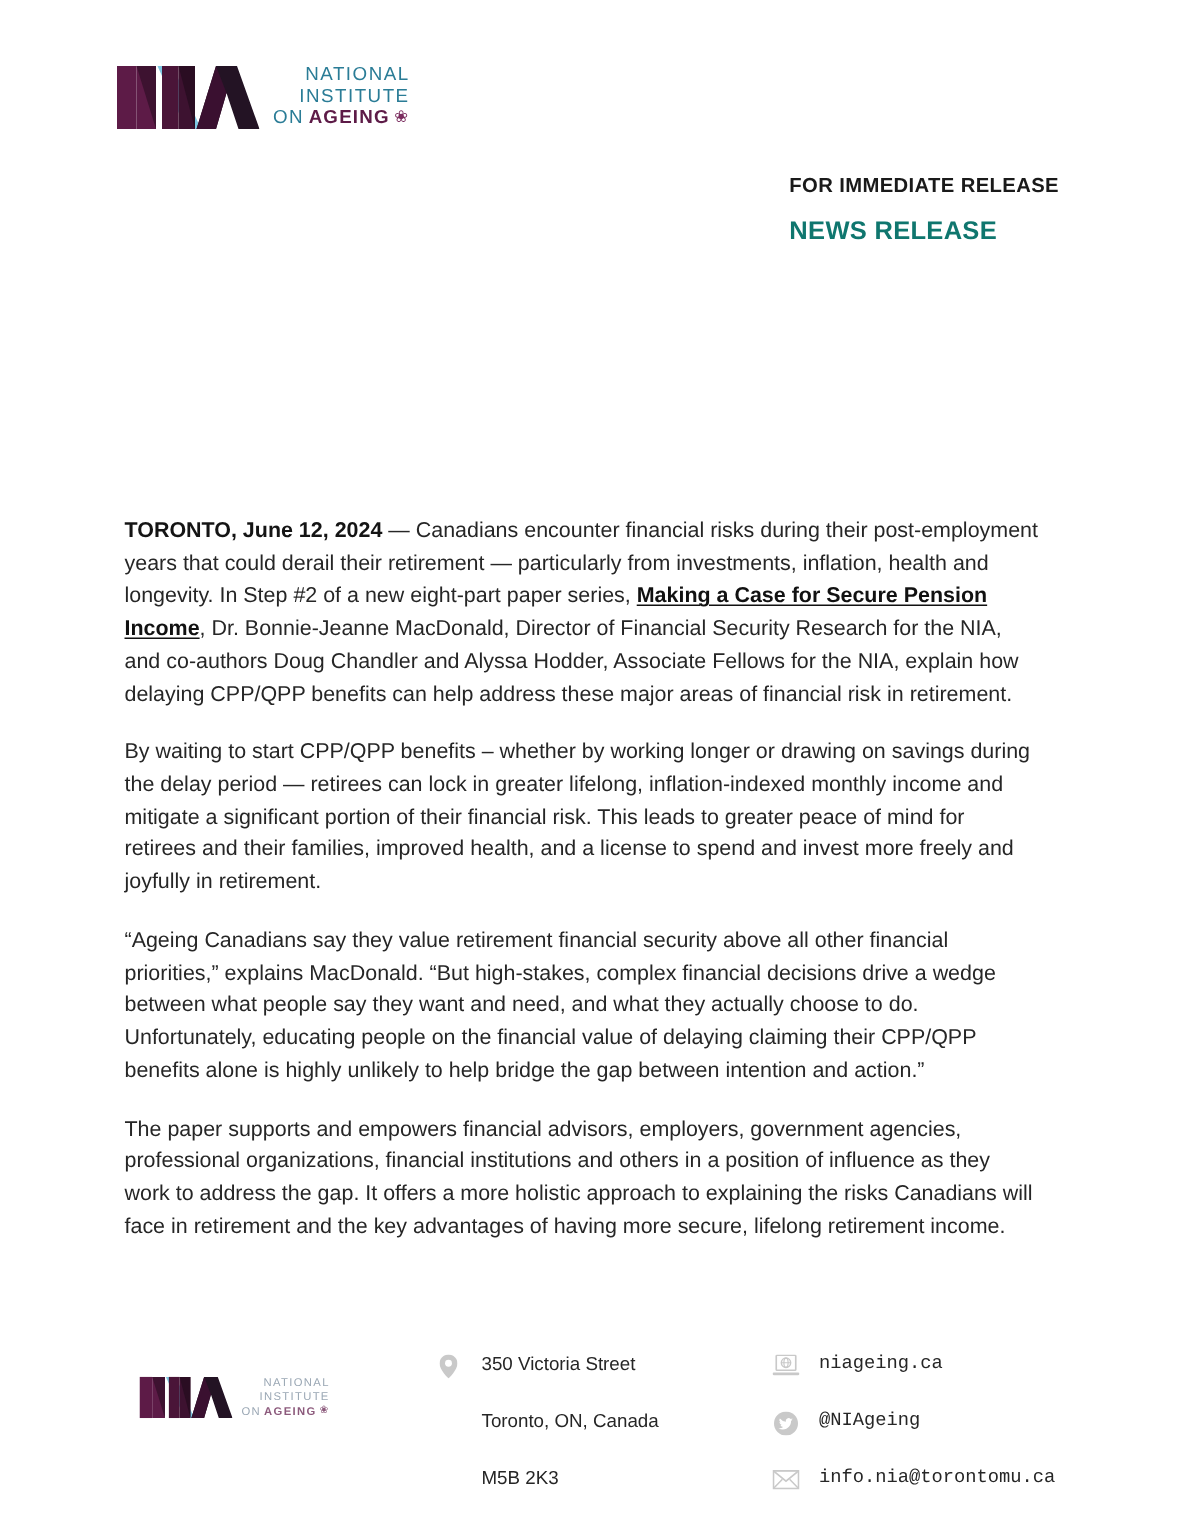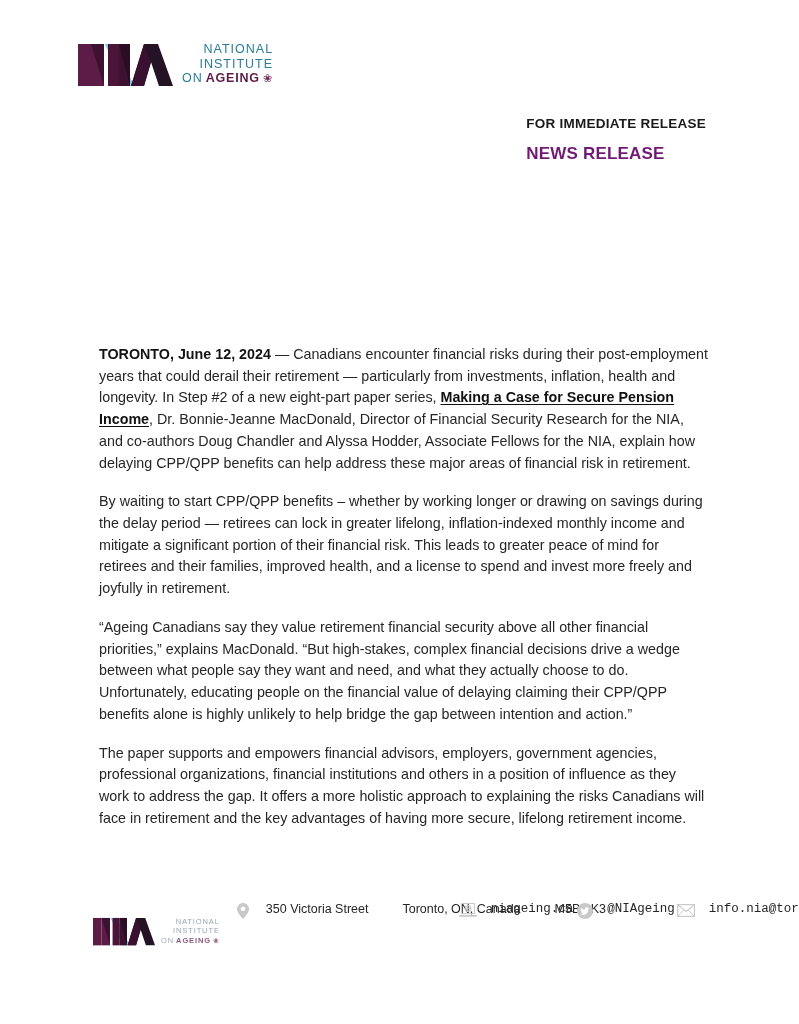--- a/index.html
+++ b/index.html
@@ -70,21 +70,21 @@
     font-size: 13.5px;
     font-weight: 700;
     letter-spacing: 0.25px;
     color: #1a1a1a;
     margin-bottom: 13px;
   }
   .news-release {
     font-size: 17px;
     font-weight: 700;
     letter-spacing: 0.2px;
-    color: #701a75;
+    color: #0f766e;
   }
 
   
   .title-block {
     position: absolute;
     left: 96px;
     right: 96px;
     top: 212px;
     text-align: center;
   }
@@ -98,21 +98,21 @@
   .doc-subtitle {
     margin-top: 8px;
     font-size: 14px;
     font-style: italic;
     color: #1a1a1a;
   }
 
   
   .body-block {
     position: absolute;
-    left: 99px;
+    left: 83px;
     top: 344px;
     width: 610px;
   }
   .para {
     font-size: 14.3px;
     line-height: 1.52;
     color: #262626;
     margin: 0 0 17px 0;
     text-align: left;
   }
@@ -152,22 +152,22 @@
     letter-spacing: 0.9px;
     color: #9aa7b4;
     white-space: nowrap;
   }
   .footer-words .fw-last { display: flex; align-items: center; gap: 2px; }
   .footer-words .fw-ageing { color: #8c5a7c; font-weight: 700; }
   .fleaf { color: #8c5a7c; font-size: 7px; line-height: 1; }
 
   .footer-col {
     display: flex;
-    flex-direction: row;
-    gap: 2px;
+    flex-direction: column;
+    gap: 20px;
   }
   .footer-col-address { margin-left: 14px; width: 215px; }
   .footer-col-contact { margin-left: 10px; font-family: Liberation Mono, monospace; }
   .fc-row {
     display: flex;
     align-items: flex-start;
     gap: 13px;
     min-height: 18px;
   }
   .fc-icon {

